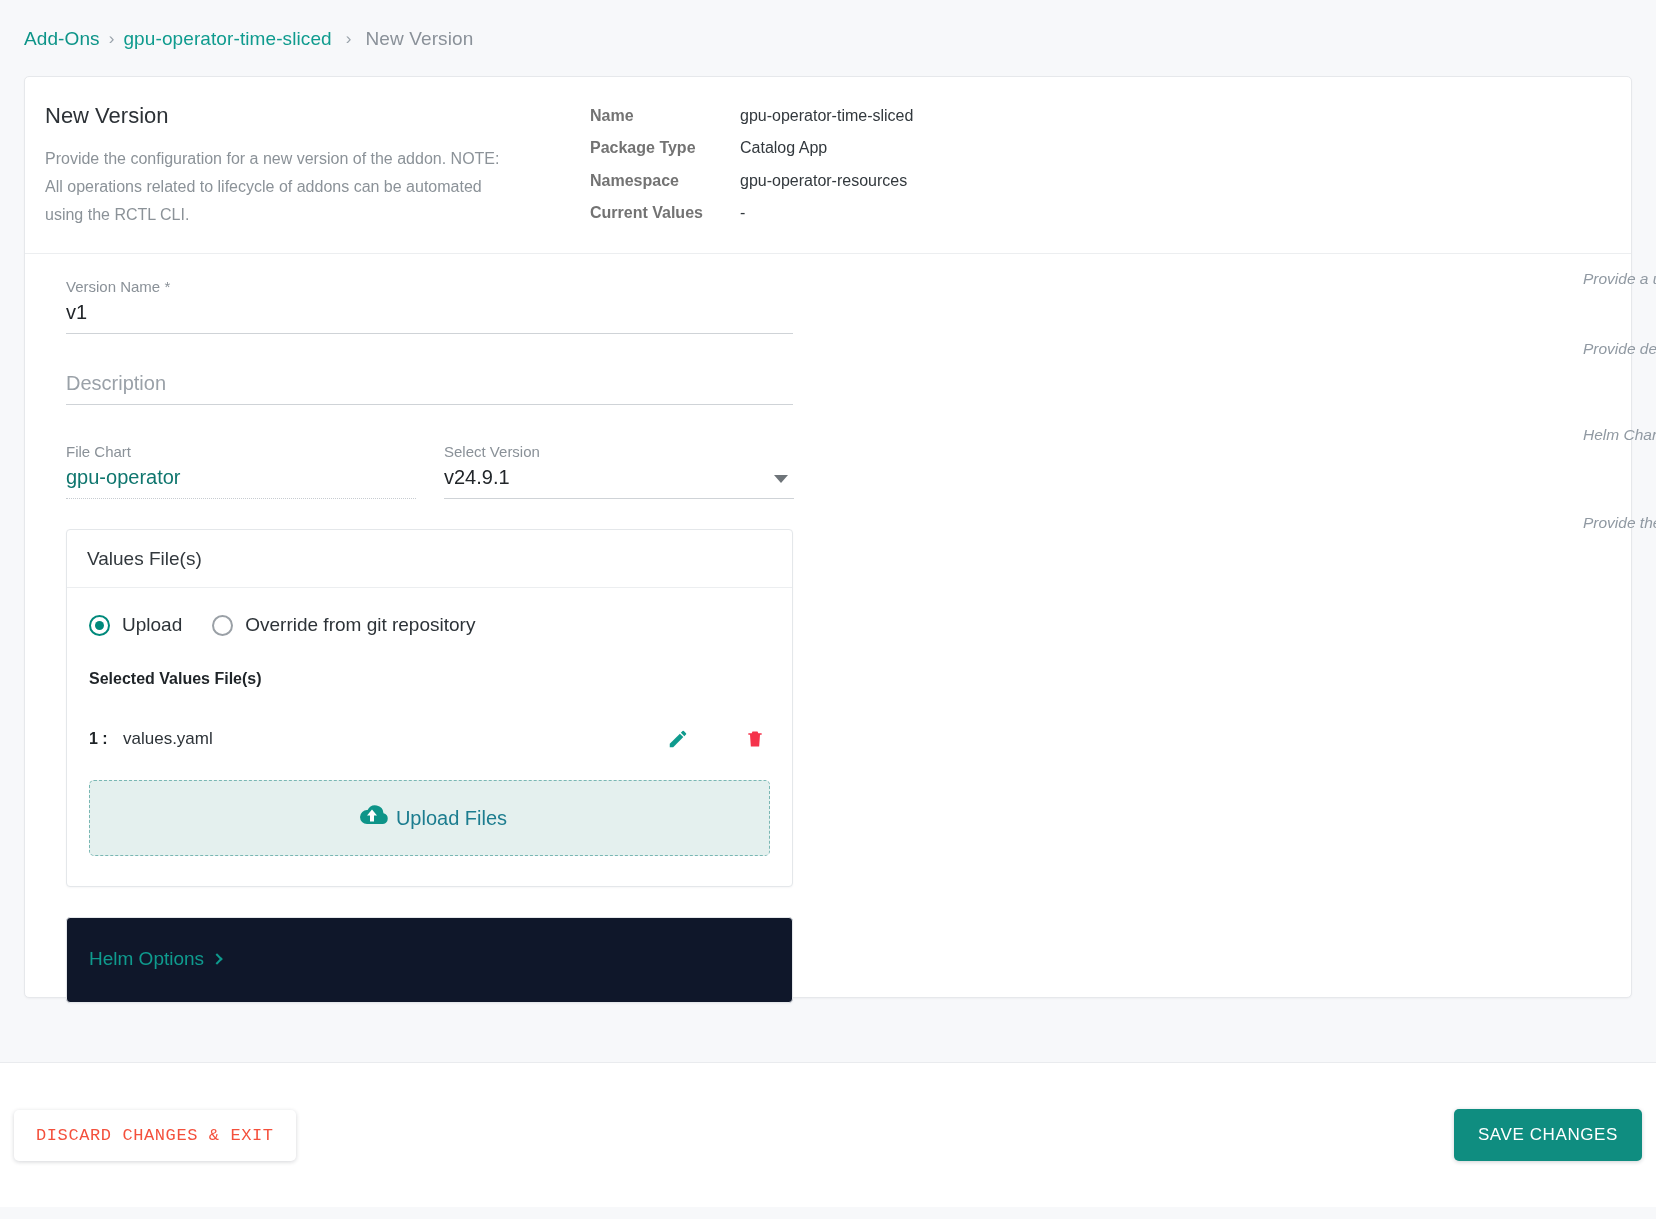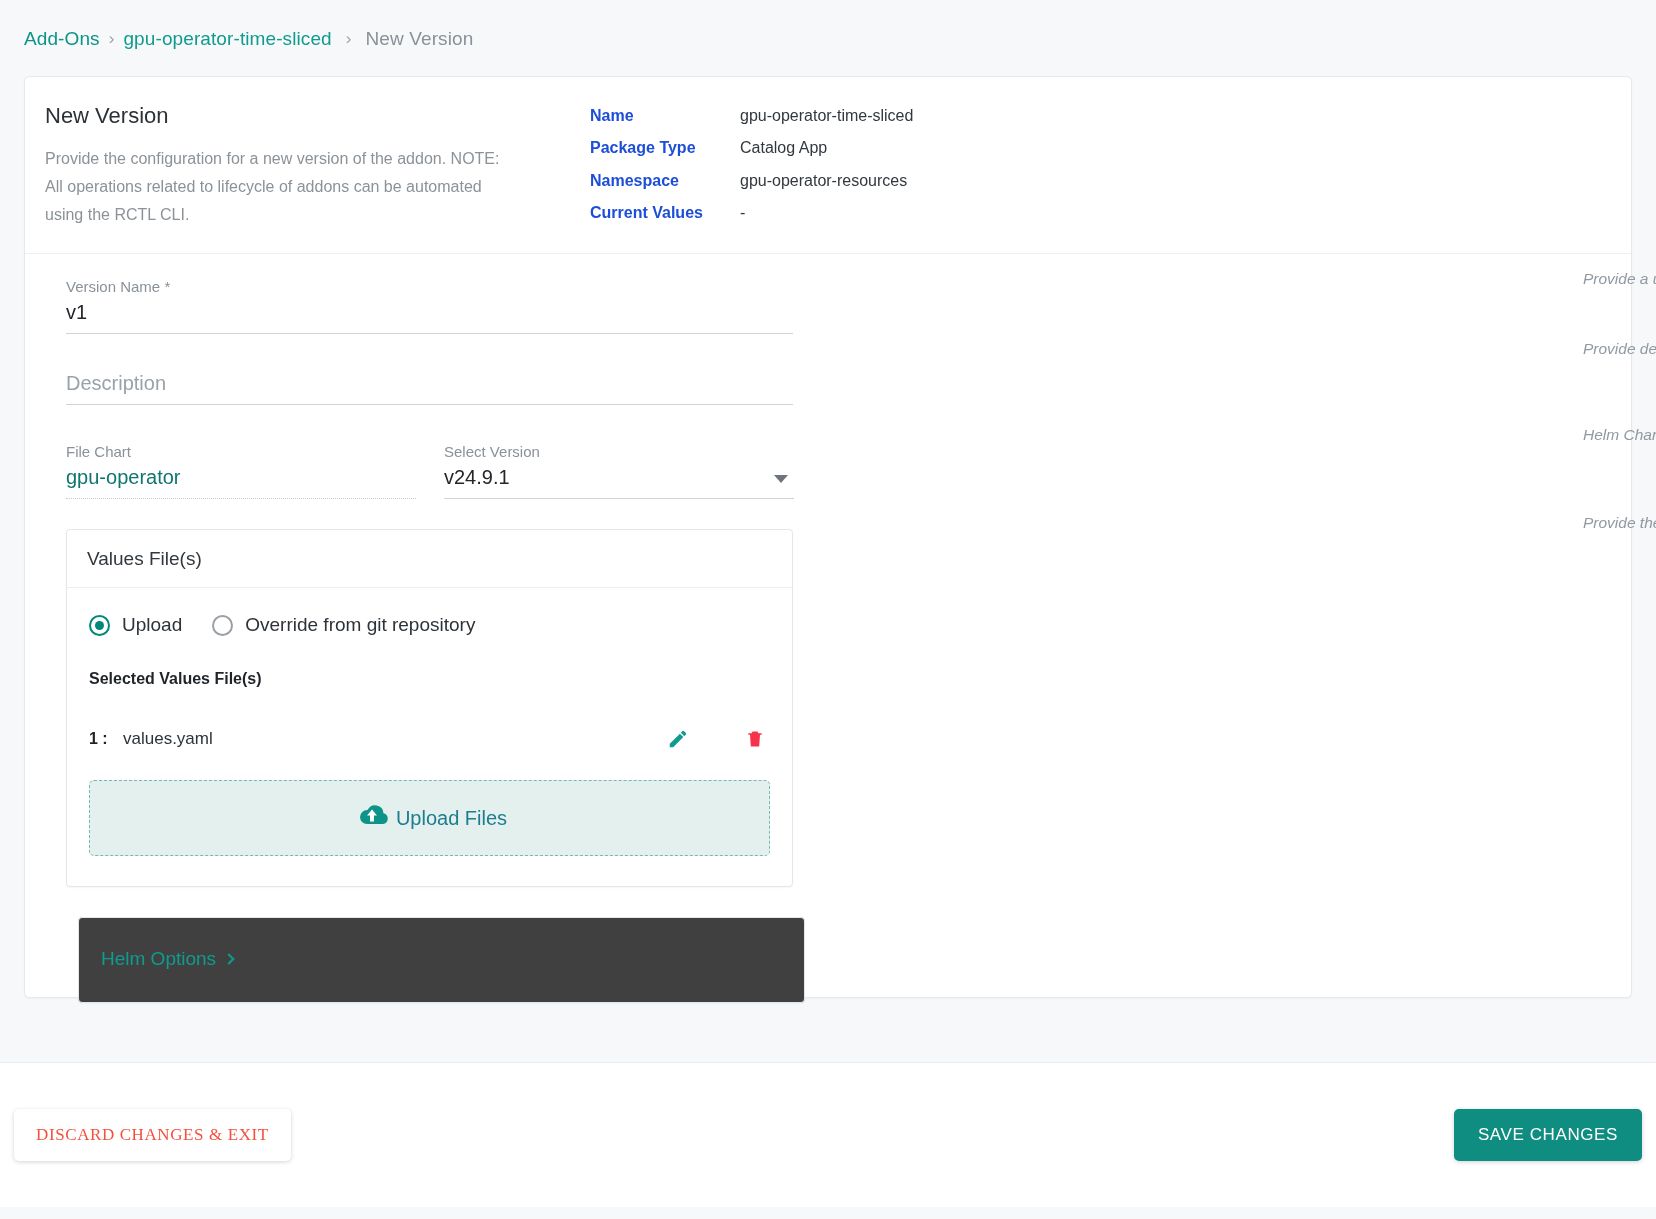--- a/index.html
+++ b/index.html
@@ -49,21 +49,21 @@
     border-bottom: 1px solid #eceef0;
   }
   .head-left { width: 545px; padding-left: 0; }
   .head-title {
     font-size: 22px; color: #2c3136; margin: 0 0 16px 0; font-weight: 400;
   }
   .head-desc {
     font-size: 16px; color: #8b9298; line-height: 28px; max-width: 470px;
   }
   .meta { display: grid; grid-template-columns: 150px auto; row-gap: 7px; padding-top: 4px;}
-  .meta-k { font-size: 16px; color: #1d4ed8; font-weight: bold; }
+  .meta-k { font-size: 16px; color: #737373; font-weight: bold; }
   .meta-v { font-size: 16px; color: #32383d; }
 
   
   .body { display: flex; padding: 0; }
   .col-left  { width: 790px; padding: 14px 0 0 41px; }
   .col-right { flex: 1; padding-top: 14px; position: relative; }
 
   .hint {
     position: absolute;
     font-style: italic;
@@ -156,24 +156,23 @@
   }
   .dz-inner { display: flex; align-items: center; gap: 4px; }
   .dz-text { font-size: 20px; color: #1c7d8f; }
 
   
   .hbox {
     margin-top: 30px;
     width: 727px;
     border: 1px solid #e4e7ea;
     border-radius: 4px;
-    background: #404040;
+    background: #0f172a;
     box-shadow: 0 1px 2px rgba(16,24,40,.04);
     padding: 30px 22px 32px 22px;
-    margin-left: 12px;
   }
   .helm-link {
     display: inline-flex; align-items: center; gap: 9px;
     font-size: 19px; color: #0f9b8e; cursor: pointer;
   }
   .chev {
     display: inline-block;
     width: 8px; height: 8px;
     border-right: 2.4px solid #0f9b8e;
     border-top: 2.4px solid #0f9b8e;
@@ -193,21 +192,21 @@
   .btn-discard {
     background: #fff;
     border: none;
     border-radius: 5px;
     box-shadow: 0 1px 4px rgba(16,24,40,.18);
     color: #f4503c;
     font-size: 17px;
     letter-spacing: .6px;
     padding: 16px 22px;
     cursor: pointer;
-    font-family: Liberation Serif, serif;
+    font-family: Liberation Mono, monospace;
   }
   .btn-save {
     background: #0f8d80;
     border: none;
     border-radius: 5px;
     box-shadow: 0 1px 4px rgba(16,24,40,.2);
     color: #ffffff;
     font-size: 17px;
     letter-spacing: .6px;
     padding: 16px 24px;

